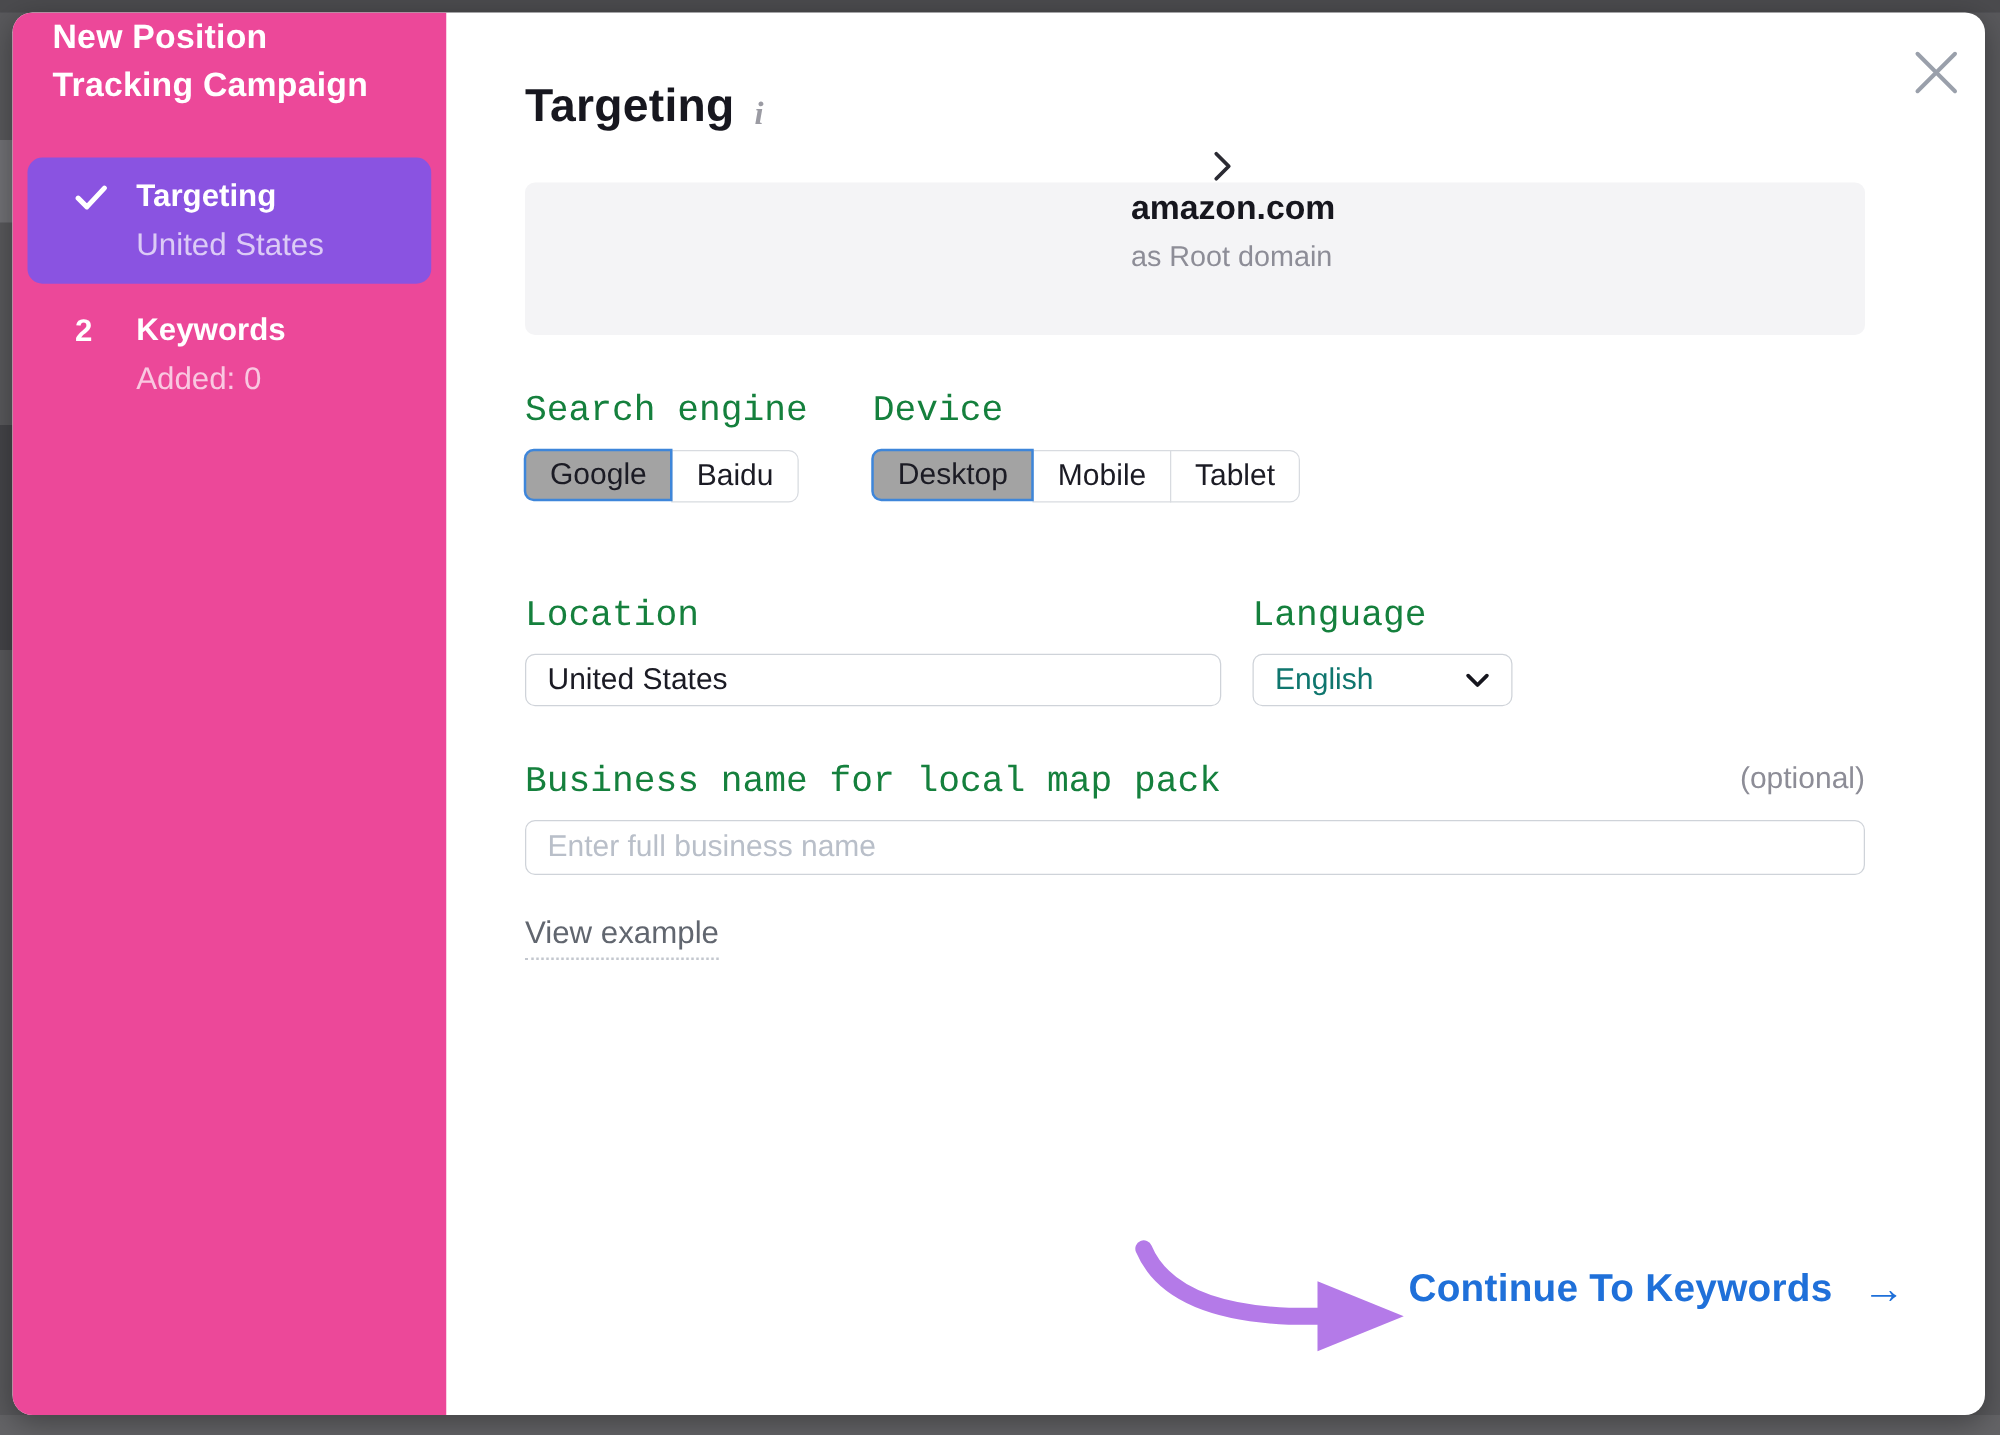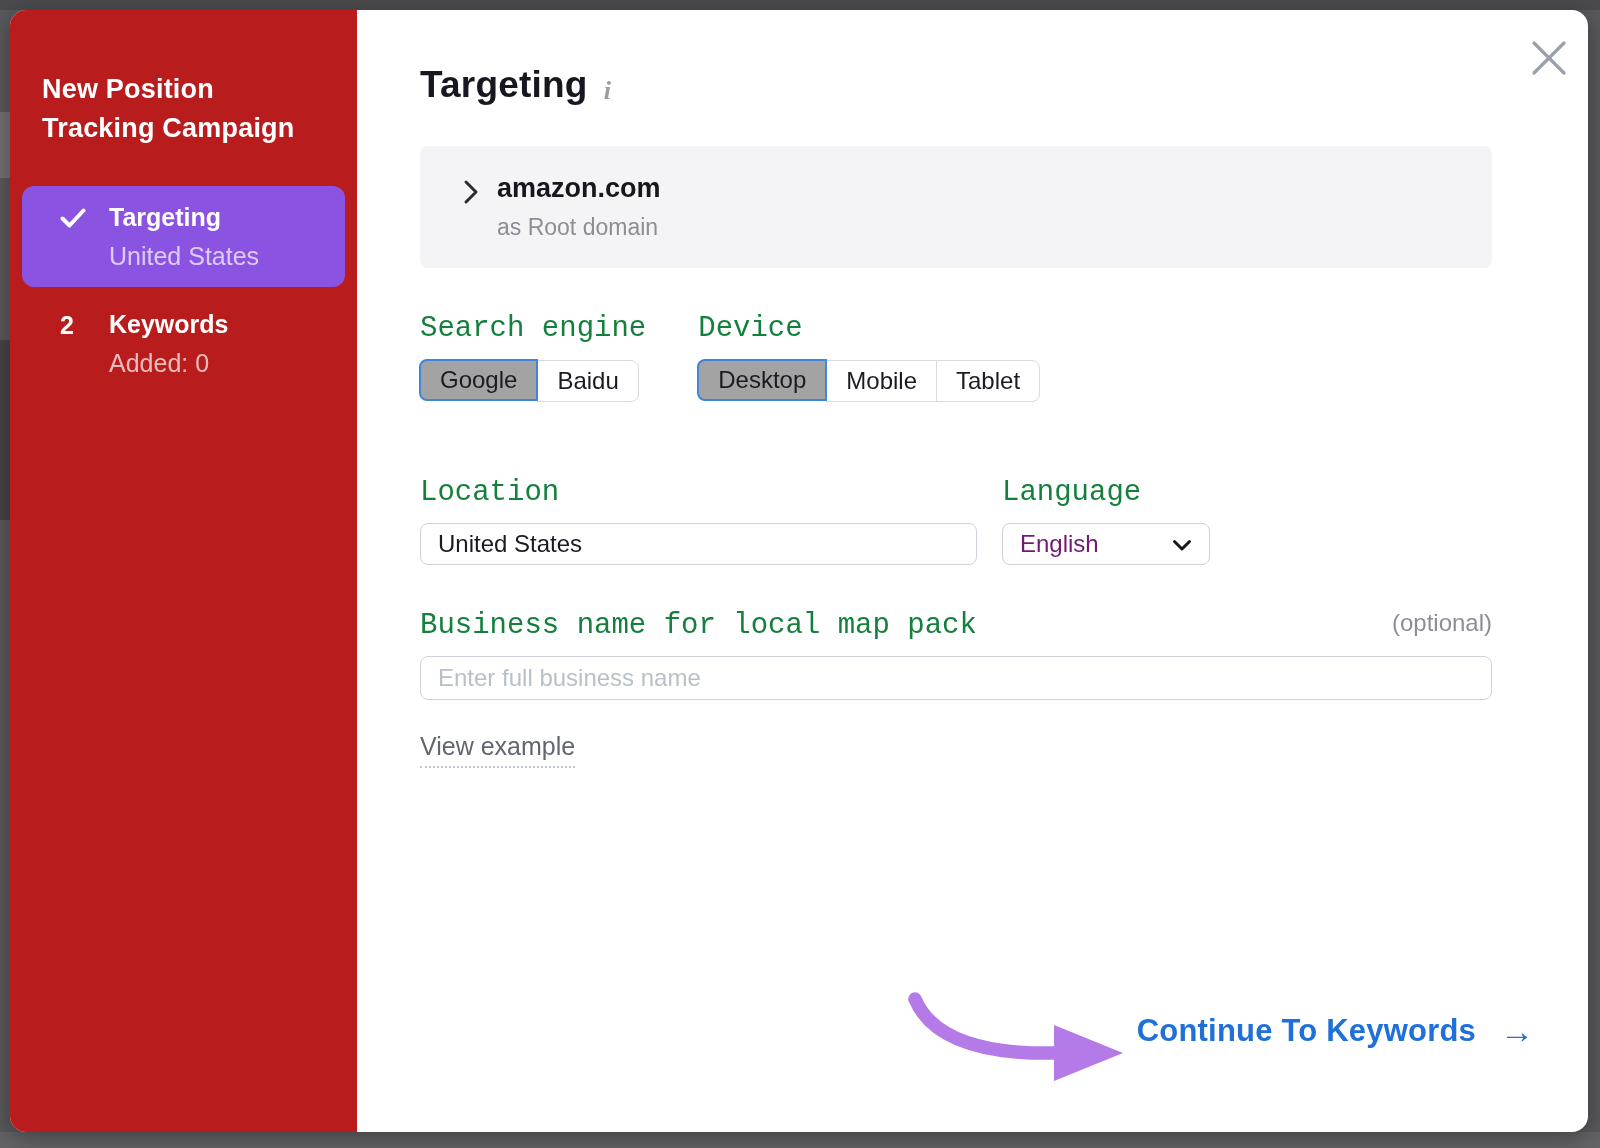--- a/index.html
+++ b/index.html
@@ -21,23 +21,22 @@
     width:1578px; height:1122px;
     background:#ffffff; border-radius:16px;
     display:flex;
     box-shadow:0 6px 24px rgba(0,0,0,.35);
     overflow:hidden;
   }
 
   
   .sidebar {
     width:347px; flex:0 0 347px;
-    background:#b91c1c;
+    background:#ec4899;
     color:#fff;
-    padding-top:60px;
   }
   .sidebar h1 {
     font-size:27px; font-weight:bold; line-height:39px;
     padding:0 32px; margin-bottom:38px; letter-spacing:.2px;
   }
   .step {
     display:flex; align-items:flex-start;
     padding:16px 16px 16px 38px;
     margin:0 12px 6px 12px;
     border-radius:12px;
@@ -70,20 +69,21 @@
     font-size:26px; color:#9b9ba3; margin:12px 0 0 16px;
   }
 
   .content { width:1072px; }
 
   .domain-box {
     margin-top:40px; width:1072px; height:122px;
     background:#f4f4f6; border-radius:8px;
     display:flex; align-items:center;
     padding-left:43px;
+    flex-direction:column;
   }
   .chevron-right { margin-top:-26px; }
   .domain-texts { margin-left:18px; }
   .domain-name { font-size:27px; font-weight:bold; color:#16161e; }
   .domain-scope { font-size:23px; color:#8d8d97; margin-top:10px; }
 
   .label { font-size:29px; color:#15803d;font-family:Liberation Mono, monospace; }
 
   .toggles-row { display:flex; margin-top:44px; }
   .toggle-col .label { margin-bottom:15px; }
@@ -112,21 +112,21 @@
     height:42px; border:1px solid #cfd3d9; border-radius:8px;
     font-size:24px; color:#1b1b24; padding:0 17px;
     font-family:"Liberation Sans", sans-serif;
     outline:none; background:#fff;
   }
   .location-input { width:557px; }
   .language-col { margin-left:25px; }
   .select-box {
     width:208px; height:42px; border:1px solid #cfd3d9; border-radius:8px;
     display:flex; align-items:center; justify-content:space-between;
-    padding:0 17px; font-size:24px; color:#701a75; cursor:pointer; background:#fff;
+    padding:0 17px; font-size:24px; color:#0f766e; cursor:pointer; background:#fff;
   }
 
   .biz-label-row {
     margin-top:44px; width:1072px;
     display:flex; justify-content:space-between; align-items:flex-start;
   }
   .optional { font-size:24px; color:#8d8d97; }
   .biz-input { margin-top:14px; width:1072px; height:44px; }
   .biz-input::placeholder { color:#b9bfc9; opacity:1; }
   .text-input::placeholder { color:#b9bfc9; opacity:1; }
@@ -134,21 +134,21 @@
   .view-example {
     display:inline-block; margin-top:32px;
     font-size:25px; color:#61666f;
     border-bottom:2px dotted #c3c7ce; padding-bottom:5px;
     cursor:pointer; text-decoration:none;
   }
 
   .annotation-arrow { position:absolute; left:526px; top:975px; pointer-events:none; }
 
   .continue-link {
-    position:absolute; top:1003px; right:54px;
+    position:absolute; top:1003px; right:64px;
     display:flex; align-items:center;
     color:#1f70d9; cursor:pointer; text-decoration:none;
   }
   .continue-label { font-size:31px; font-weight:bold; letter-spacing:.2px; }
   .continue-arrow-glyph { font-size:34px; font-weight:bold; margin-left:24px; line-height:31px; }
 </style>
 </head>
 <body>
 
 <div class="bg-strip bg-top"></div>

